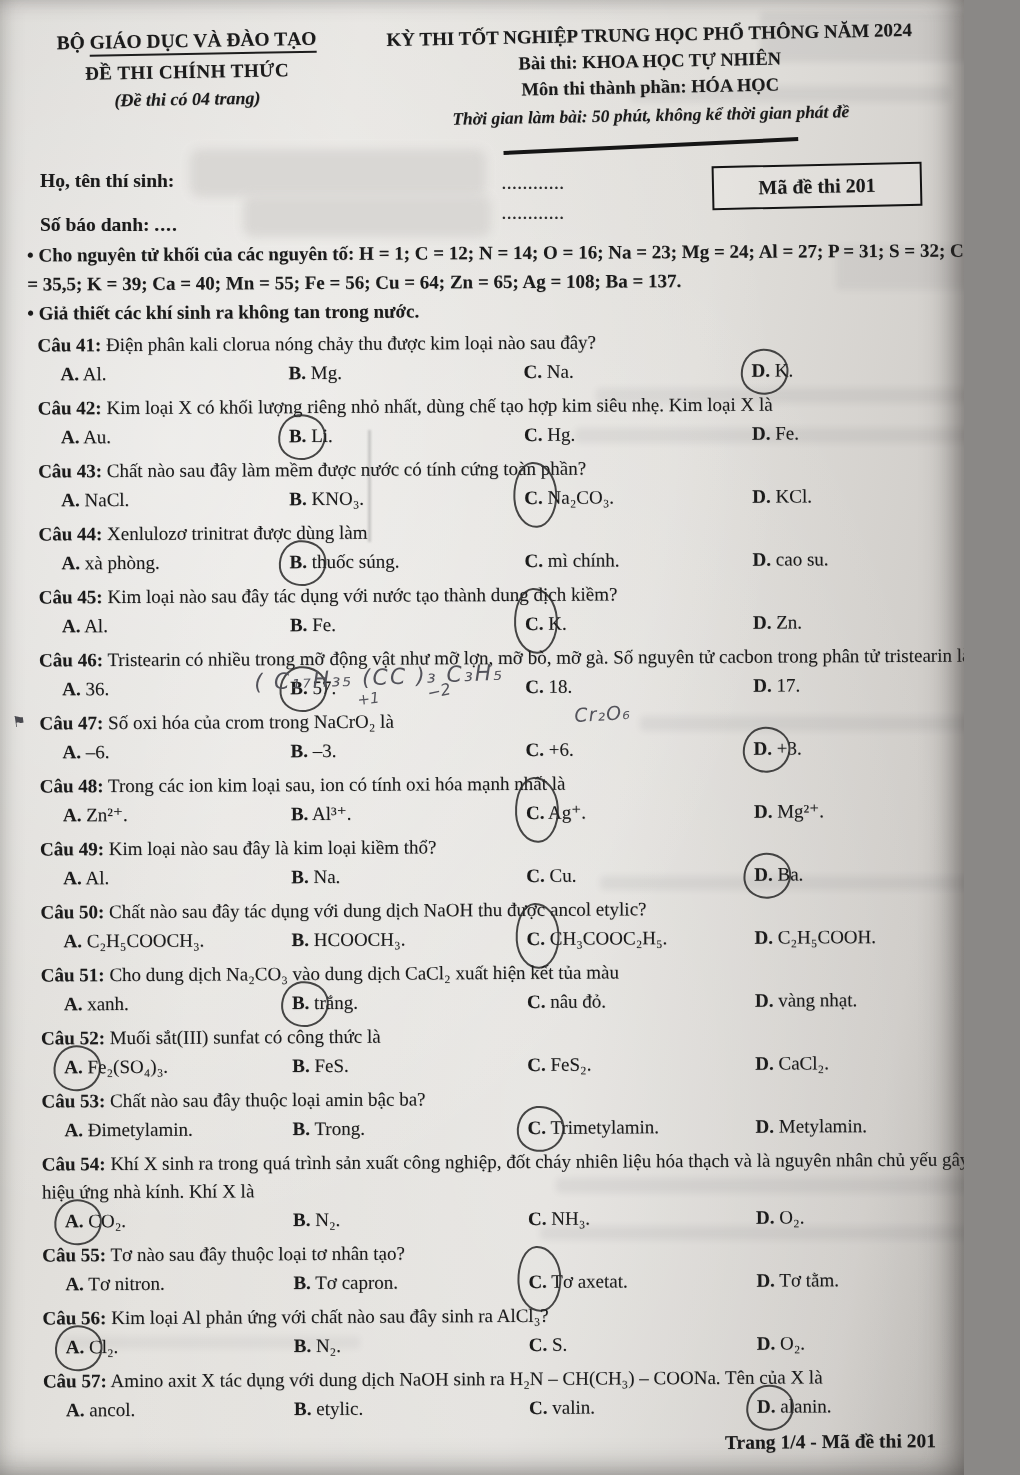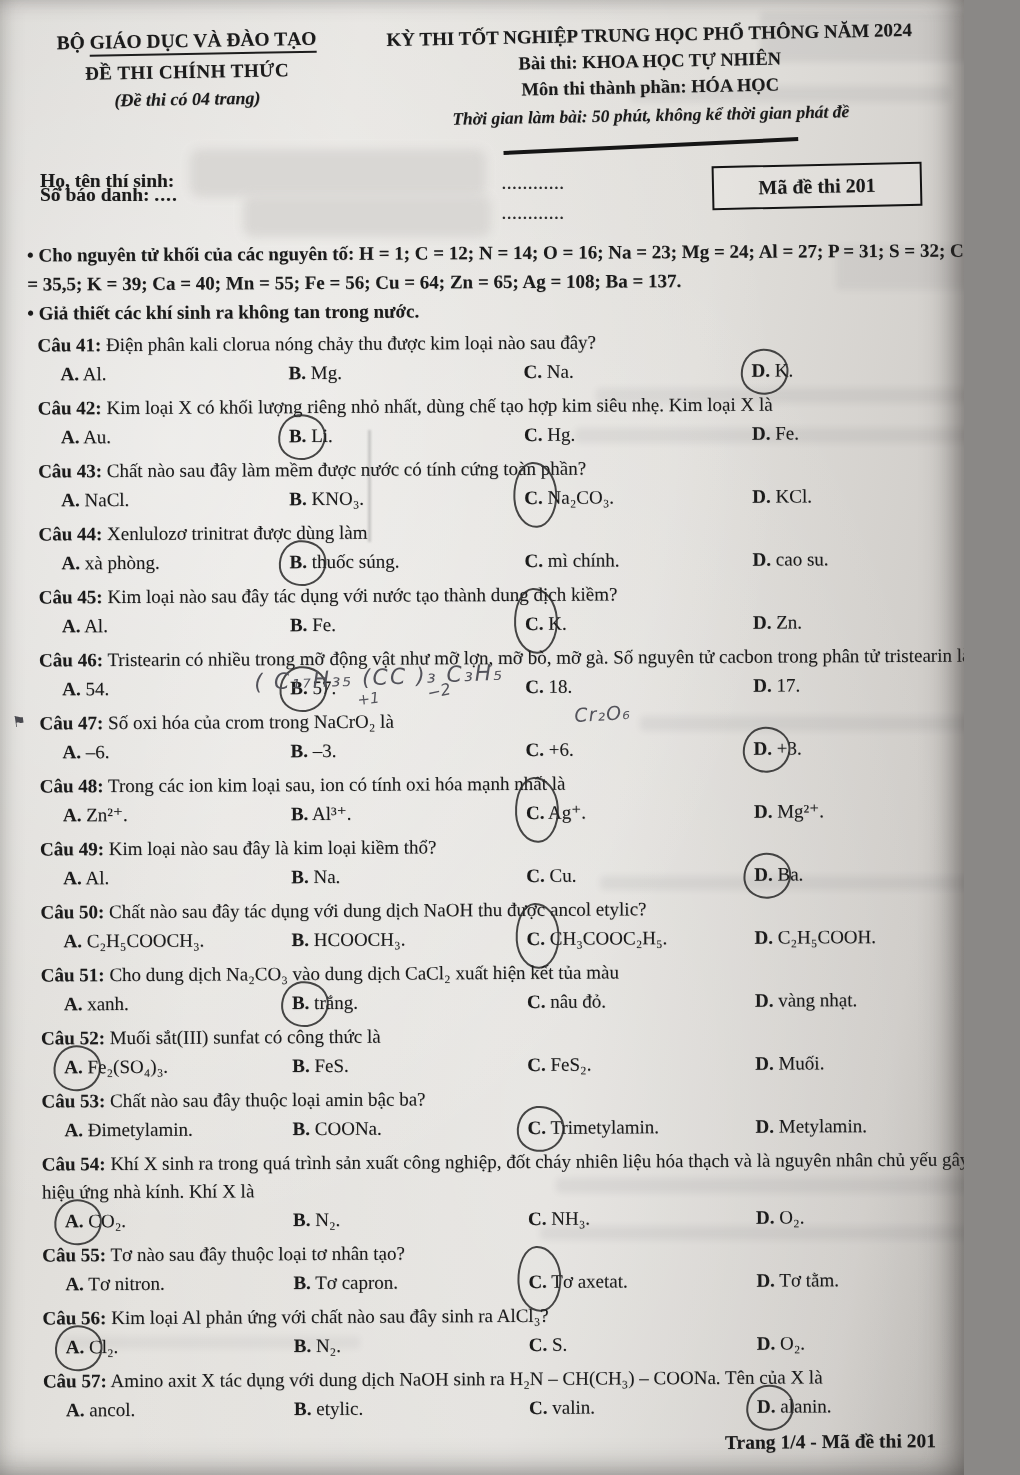--- a/index.html
+++ b/index.html
@@ -30,21 +30,21 @@
   .hr2{font-size:18.5px;margin-top:5px;}
   .hr3{font-size:18.5px;margin-top:5px;}
   .hr4{font-size:17.5px;font-style:italic;margin-top:7px;}
   .thick-rule{position:absolute;left:142px;top:120px;width:295px;height:3.5px;
     background:#161616;transform:rotate(-1.6deg);}
   .code-box{position:absolute;left:712px;top:164px;width:206px;height:40px;
     border:2.5px solid #141414;transform:rotate(-1.2deg);display:flex;align-items:center;
     justify-content:center;font-weight:bold;font-size:20px;background:rgba(238,236,232,.35);}
   
   .cand-row{position:absolute;left:40px;font-size:19.5px;font-weight:bold;}
-  .r1{top:170px;} .r2{top:184px;}
+  .r1{top:170px;} .r2{top:214px;}
   .id-dots{letter-spacing:1px;}
   .dots{position:absolute;font-size:15px;letter-spacing:1.5px;font-weight:bold;color:#2a2a2a;}
   .d1{left:502px;top:176px;} .d2{left:502px;top:206px;}
   .mask{position:absolute;background:#d9d7d4;filter:blur(5px);border-radius:10px;opacity:.97;}
   .m1{left:190px;top:149px;width:296px;height:48px;}
   .m2{left:243px;top:195px;width:248px;height:42px;}
   
   .main{position:absolute;left:30px;top:238px;width:952px;transform:rotate(-.3deg);}
   .notes{margin-bottom:4px;}
   .note{margin:0;font-size:19px;line-height:29px;font-weight:bold;}
@@ -181,21 +181,21 @@
           <div class="options">
             <div class="option"><span class="letter">A.</span><span class="opt-text"> Al.</span></div>
             <div class="option"><span class="letter">B.</span><span class="opt-text"> Fe.</span></div>
             <div class="option"><span class="letter">C.</span><span class="opt-text"> K.</span><span class="circle tall"></span></div>
             <div class="option"><span class="letter">D.</span><span class="opt-text"> Zn.</span></div>
           </div>
         </div>
         <div class="question">
           <div class="qtext"><span class="qlabel">Câu 46:</span><span class="qbody"> Tristearin có nhiều trong mỡ động vật như mỡ lợn, mỡ bò, mỡ gà. Số nguyên tử cacbon trong phân tử tristearin là</span></div>
           <div class="options">
-            <div class="option"><span class="letter">A.</span><span class="opt-text"> 54.</span></div>
+            <div class="option"><span class="letter">A.</span><span class="opt-text"> 36.</span></div>
             <div class="option"><span class="letter">B.</span><span class="opt-text"> 57.</span><span class="circle"></span></div>
             <div class="option"><span class="letter">C.</span><span class="opt-text"> 18.</span></div>
             <div class="option"><span class="letter">D.</span><span class="opt-text"> 17.</span></div>
           </div>
           <span class="hw hw-tristearin">( C₁₇H₃₅ (CC )₃ C₃H₅</span>
         </div>
         <div class="question">
           <div class="qtext"><span class="qlabel">Câu 47:</span><span class="qbody"> Số oxi hóa của crom trong NaCrO₂ là</span></div>
           <div class="options">
             <div class="option"><span class="letter">A.</span><span class="opt-text"> –6.</span></div>
@@ -243,28 +243,28 @@
             <div class="option"><span class="letter">C.</span><span class="opt-text"> nâu đỏ.</span></div>
             <div class="option"><span class="letter">D.</span><span class="opt-text"> vàng nhạt.</span></div>
           </div>
         </div>
         <div class="question">
           <div class="qtext"><span class="qlabel">Câu 52:</span><span class="qbody"> Muối sắt(III) sunfat có công thức là</span></div>
           <div class="options">
             <div class="option"><span class="letter">A.</span><span class="opt-text"> Fe₂(SO₄)₃.</span><span class="circle"></span></div>
             <div class="option"><span class="letter">B.</span><span class="opt-text"> FeS.</span></div>
             <div class="option"><span class="letter">C.</span><span class="opt-text"> FeS₂.</span></div>
-            <div class="option"><span class="letter">D.</span><span class="opt-text"> Muối.</span></div>
+            <div class="option"><span class="letter">D.</span><span class="opt-text"> CaCl₂.</span></div>
           </div>
         </div>
         <div class="question">
           <div class="qtext"><span class="qlabel">Câu 53:</span><span class="qbody"> Chất nào sau đây thuộc loại amin bậc ba?</span></div>
           <div class="options">
             <div class="option"><span class="letter">A.</span><span class="opt-text"> Đimetylamin.</span></div>
-            <div class="option"><span class="letter">B.</span><span class="opt-text"> COONa.</span></div>
+            <div class="option"><span class="letter">B.</span><span class="opt-text"> Trong.</span></div>
             <div class="option"><span class="letter">C.</span><span class="opt-text"> Trimetylamin.</span><span class="circle"></span></div>
             <div class="option"><span class="letter">D.</span><span class="opt-text"> Metylamin.</span></div>
           </div>
         </div>
         <div class="question">
           <div class="qtext"><span class="qlabel">Câu 54:</span><span class="qbody"> Khí X sinh ra trong quá trình sản xuất công nghiệp, đốt cháy nhiên liệu hóa thạch và là nguyên nhân chủ yếu gây hiệu ứng nhà kính. Khí X là</span></div>
           <div class="options">
             <div class="option"><span class="letter">A.</span><span class="opt-text"> CO₂.</span><span class="circle"></span></div>
             <div class="option"><span class="letter">B.</span><span class="opt-text"> N₂.</span></div>
             <div class="option"><span class="letter">C.</span><span class="opt-text"> NH₃.</span></div>

